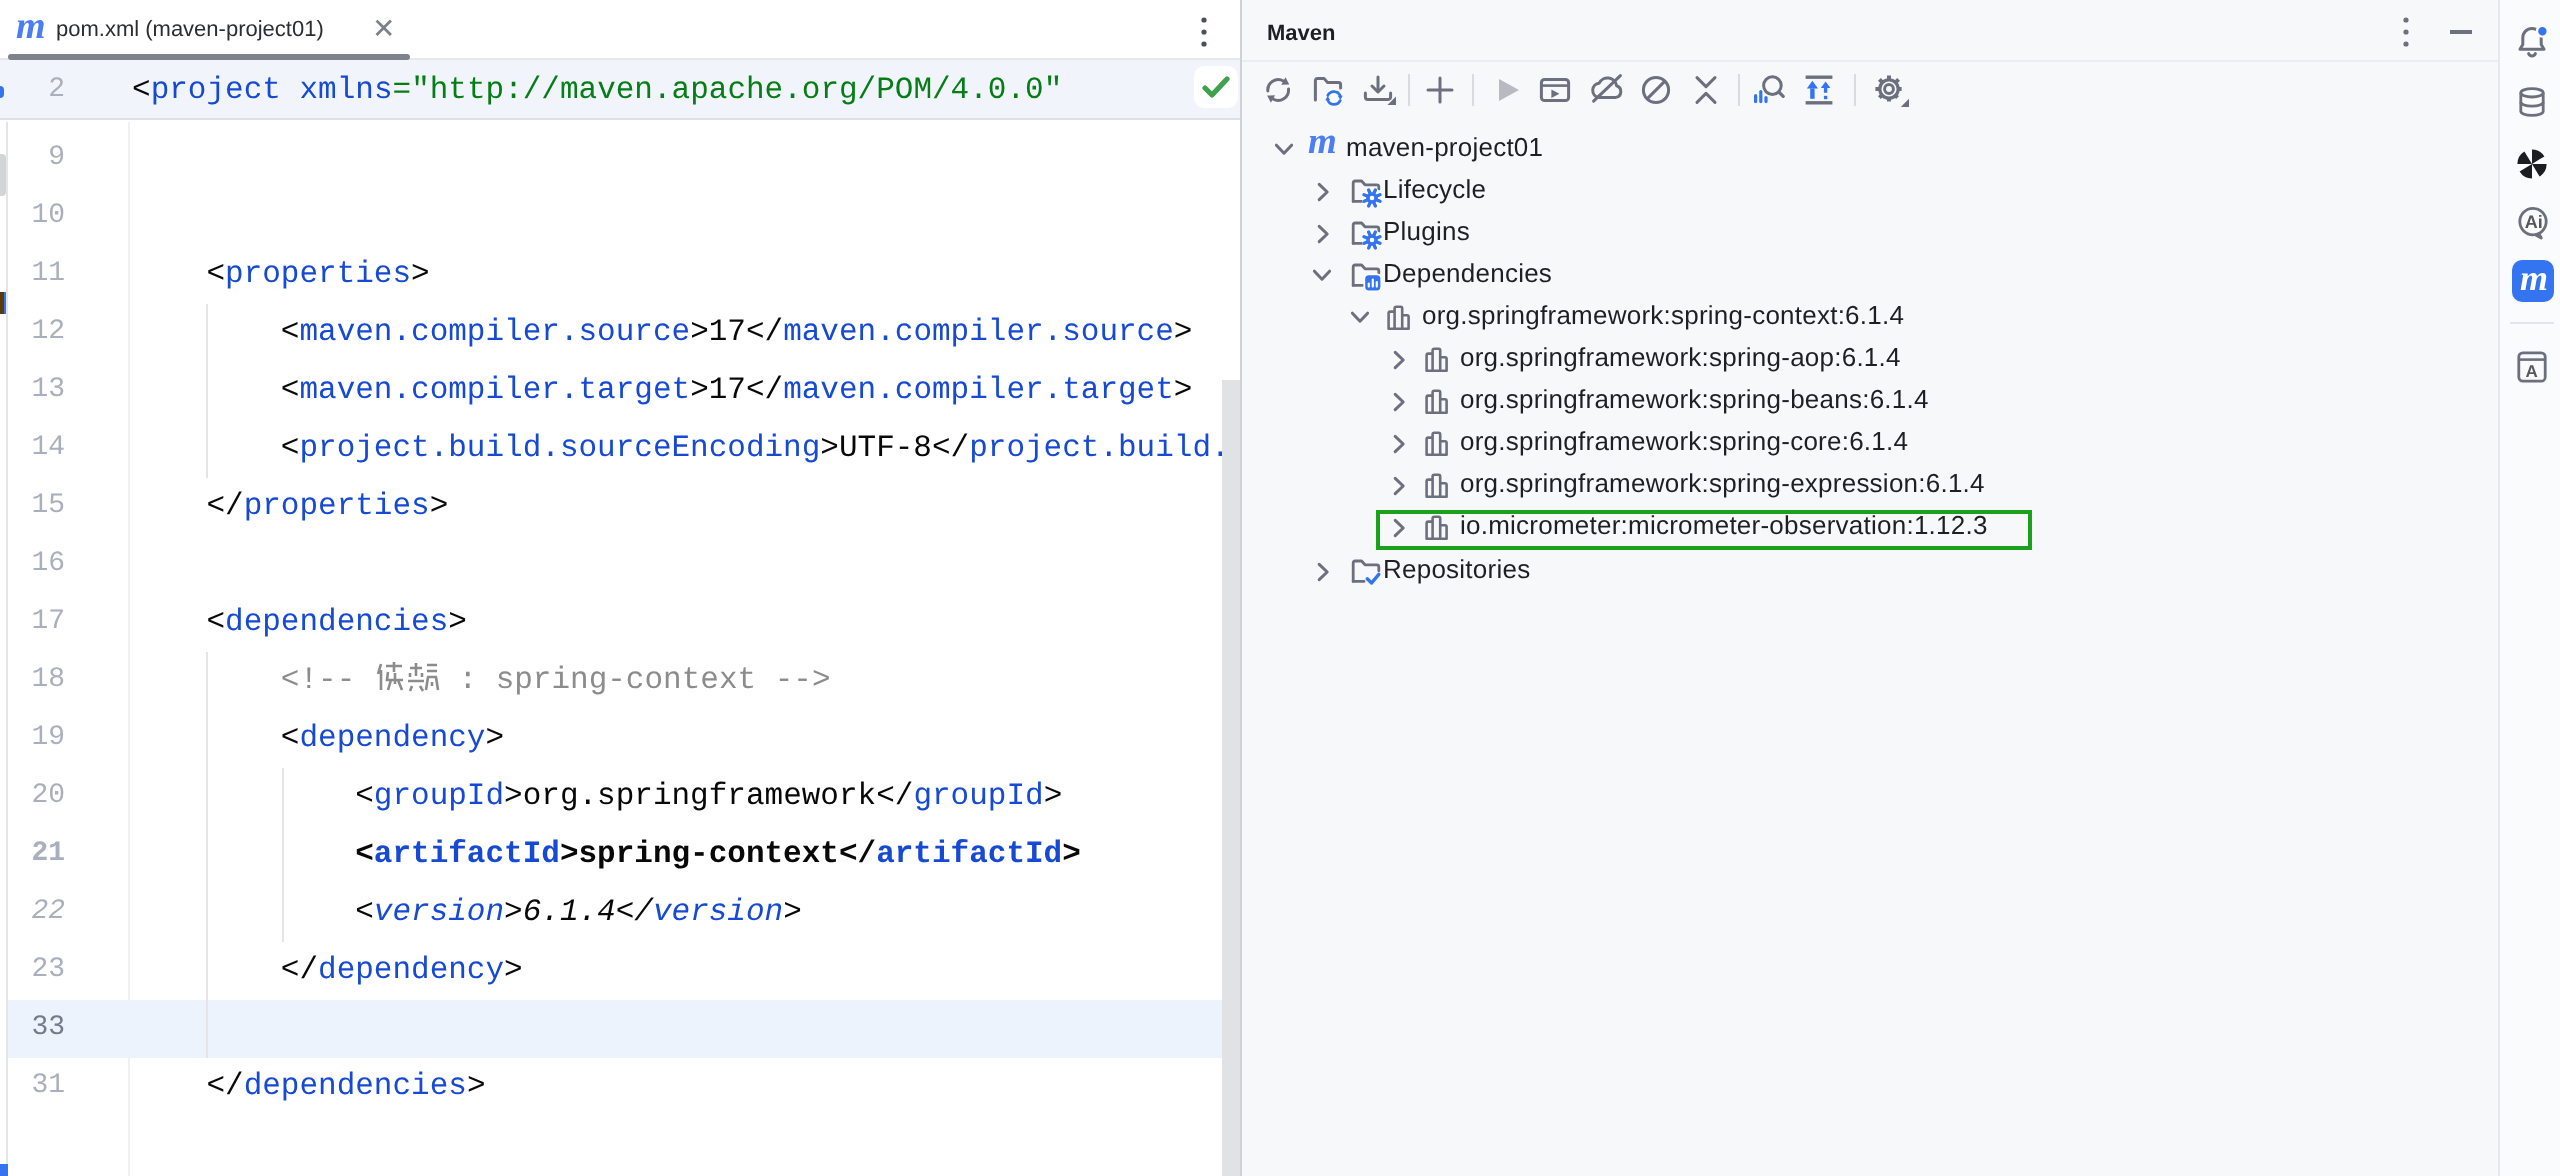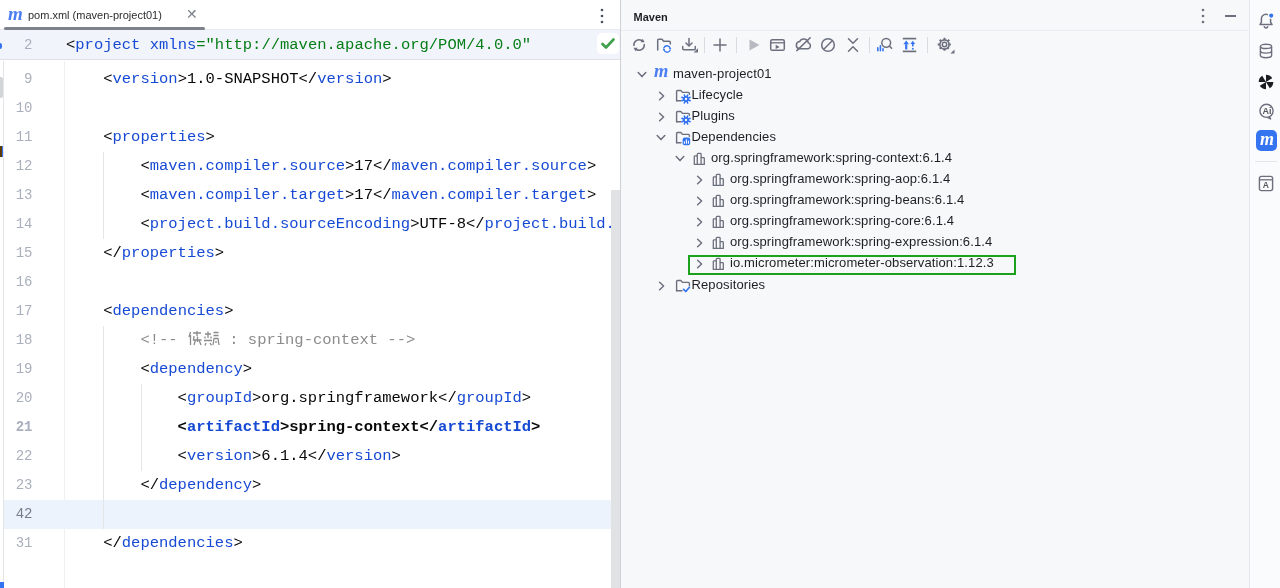--- a/index.html
+++ b/index.html
@@ -38,42 +38,42 @@
   </svg>
 
   <div class="abs" style="left:64px;top:61px;width:1px;height:527px;background:#eff0f2;"></div>
 
   <div class="abs" style="left:3px;top:500px;width:610px;height:29px;background:#edf3fc;"></div>
 
   <div class="abs" style="left:103px;top:152px;width:1px;height:87px;background:#e3e5e9;"></div>
   <div class="abs" style="left:103px;top:326px;width:1px;height:203px;background:#e3e5e9;"></div>
   <div class="abs" style="left:141px;top:384px;width:1px;height:87px;background:#e3e5e9;"></div>
 
-  <div class="codeline" style="top:65px;"><span class="lnum">9</span><span class="code">    &lt;<span class="a">version</span>&gt;1.0-SNAPSHOT&lt;/<span class="a">version</span>&gt;</span></div>
+  <div class="codeline" style="top:65px;"><span class="lnum">9</span></div>
   <div class="codeline" style="top:94px;"><span class="lnum">10</span></div>
   <div class="codeline" style="top:123px;"><span class="lnum">11</span><span class="code">    &lt;<span class="a">properties</span>&gt;</span></div>
   <div class="codeline" style="top:152px;"><span class="lnum">12</span><span class="code">        &lt;<span class="a">maven.compiler.source</span>&gt;17&lt;/<span class="a">maven.compiler.source</span>&gt;</span></div>
   <div class="codeline" style="top:181px;"><span class="lnum">13</span><span class="code">        &lt;<span class="a">maven.compiler.target</span>&gt;17&lt;/<span class="a">maven.compiler.target</span>&gt;</span></div>
   <div class="codeline" style="top:210px;"><span class="lnum">14</span><span class="code">        &lt;<span class="a">project.build.sourceEncoding</span>&gt;UTF-8&lt;/<span class="a">project.build.sourceEncoding</span>&gt;</span></div>
   <div class="codeline" style="top:239px;"><span class="lnum">15</span><span class="code">    &lt;/<span class="a">properties</span>&gt;</span></div>
   <div class="codeline" style="top:268px;"><span class="lnum">16</span></div>
   <div class="codeline" style="top:297px;"><span class="lnum">17</span><span class="code">    &lt;<span class="a">dependencies</span>&gt;</span></div>
   <div class="codeline" style="top:326px;"><span class="lnum">18</span><span class="code"><span class="c">        &lt;!-- <svg style="display:inline-block;vertical-align:-3px;" width="33" height="17" viewBox="0 0 33 17">
             <g stroke="#8c8c8c" stroke-width="1.3" fill="none">
               <path d="M3.5 2 L2 7 M3.5 5 L3.5 15"></path>
               <path d="M6 3 L14 3 M10 1 L10 6 M7 6 L6.5 10 L14.5 10 M8.5 10 L7 15 M12 10 L14 15 M10.5 6.5 L10.5 12"></path>
               <path d="M18 4 L24 4 M21 1.5 L21 8 M18 6.5 L18 8.5 M24 6.5 L24 8.5 M17 10.5 L25 10.5 M19 13 L18 15.5 M23 13 L24.5 15.5 M26.5 2.5 L31.5 2.5 M26.5 5.5 L31.5 5.5 M26.5 8.5 L31.5 8.5 M27 8.5 L26 15 M31 8.5 L32 15 M29 11 L29 13"></path>
             </g>
           </svg> : spring-context --&gt;</span></span></div>
   <div class="codeline" style="top:355px;"><span class="lnum">19</span><span class="code">        &lt;<span class="a">dependency</span>&gt;</span></div>
   <div class="codeline" style="top:384px;"><span class="lnum">20</span><span class="code">            &lt;<span class="a">groupId</span>&gt;org.springframework&lt;/<span class="a">groupId</span>&gt;</span></div>
   <div class="codeline" style="top:413px;font-weight:bold;"><span class="lnum">21</span><span class="code">            &lt;<span class="a">artifactId</span>&gt;spring-context&lt;/<span class="a">artifactId</span>&gt;</span></div>
-  <div class="codeline" style="top:442px;"><span class="lnum">22</span><span class="code">            &lt;<span class="a">version</span>&gt;6.1.4&lt;/<span class="a">version</span>&gt;</span></div>
+  <div class="codeline" style="top:442px;font-style:italic;"><span class="lnum">22</span><span class="code">            &lt;<span class="a">version</span>&gt;6.1.4&lt;/<span class="a">version</span>&gt;</span></div>
   <div class="codeline" style="top:471px;"><span class="lnum">23</span><span class="code">        &lt;/<span class="a">dependency</span>&gt;</span></div>
-  <div class="codeline" style="top:500px;"><span class="lnum" style="color:#767a8a;">42</span></div>
+  <div class="codeline" style="top:500px;"><span class="lnum" style="color:#767a8a;">33</span></div>
   <div class="codeline" style="top:529px;"><span class="lnum">31</span><span class="code">    &lt;/<span class="a">dependencies</span>&gt;</span></div>
 
   <div class="abs" style="left:611px;top:190px;width:9px;height:398px;background:#e1e2e4;"></div>
 
   <div class="abs" style="left:2.5px;top:61px;width:1px;height:527px;background:#e3e5e9;"></div>
   <div class="abs" style="left:0;top:43px;width:2px;height:6px;background:#3574f0;border-radius:0 3px 3px 0;"></div>
   <div class="abs" style="left:0;top:77px;width:2.5px;height:21px;background:#d2d4d8;border-radius:0 2px 2px 0;"></div>
   <div class="abs" style="left:0;top:146px;width:1.6px;height:11px;background:#5b3a06;"></div>
   <div class="abs" style="left:1.6px;top:146px;width:1.6px;height:11px;background:#3574f0;"></div>
   <div class="abs" style="left:0;top:582px;width:4px;height:6px;background:#3574f0;"></div>

